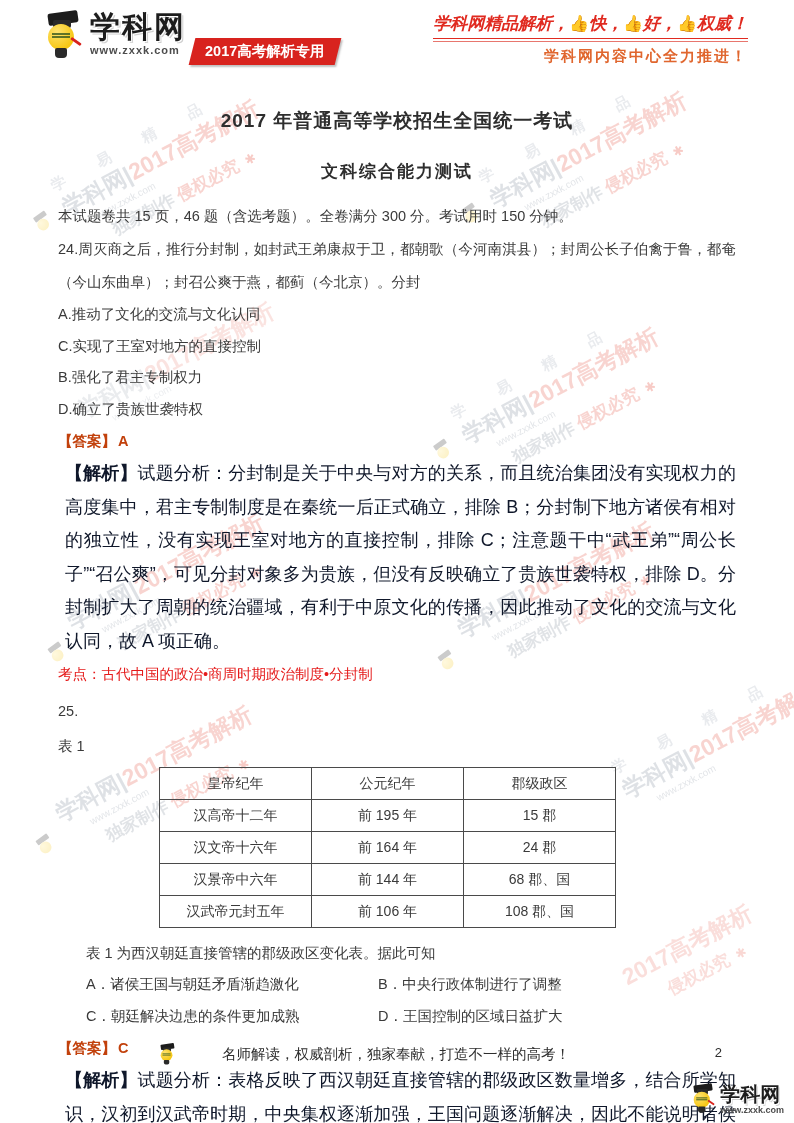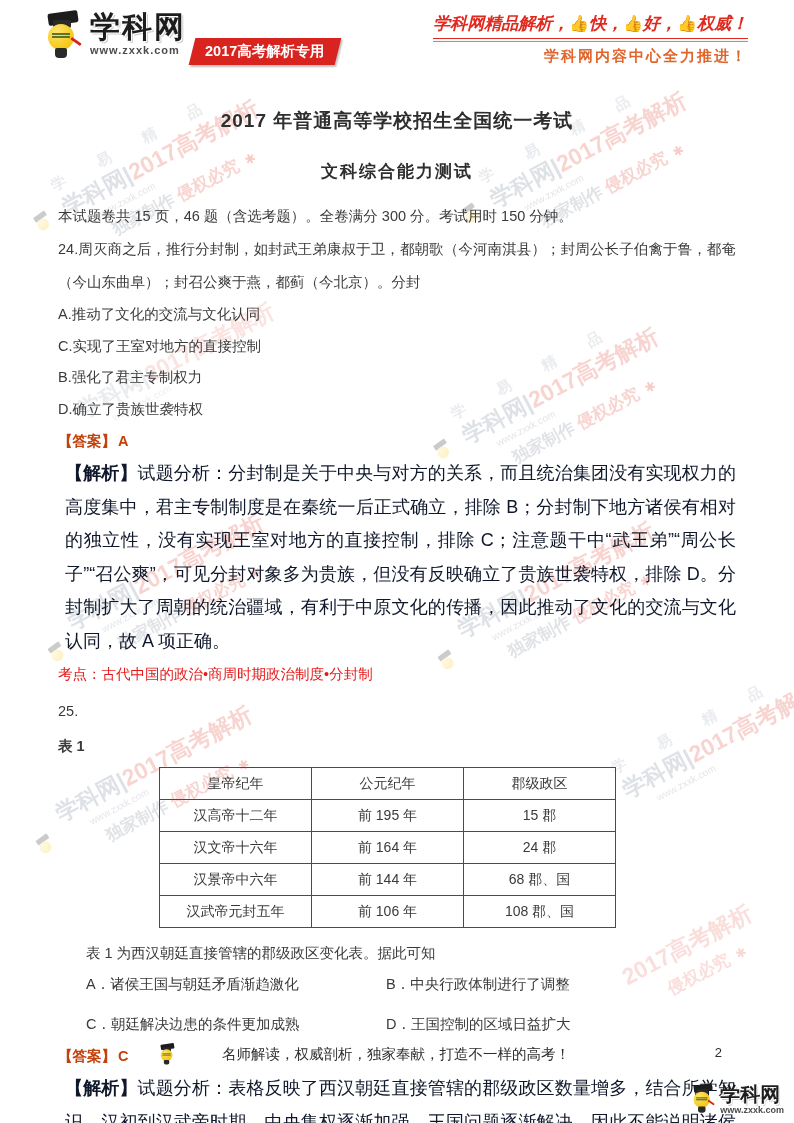--- a/index.html
+++ b/index.html
@@ -90,30 +90,30 @@
   .para { font-size:14.5px; line-height:33px; color:#3a3a3a; }
   .intro { margin-top:17px; }
   .stem { text-align:justify; }
   .opt { font-size:14.5px; line-height:31.5px; }
   .ans-line { font-size:14.5px; line-height:32px; color:#c2410c; font-weight:bold; }
   .ans-letter { font-weight:bold; margin-left:2px; }
   .analysis { font-size:18px; line-height:33.5px; color:#0f172a; text-align:justify;margin-left:7px; }
   .analysis b { font-weight:bold; }
   .kaodian { font-size:14.5px; line-height:32px; color:#e51a1a; }
   .qnum { font-size:14.5px; line-height:30px; margin-top:6px; }
-  .tbl-label { font-size:14.5px; line-height:30px; margin-top:5px;font-weight:bold; }
+  .tbl-label { font-size:14.5px; line-height:30px; margin-top:5px; }
 
   table.data { border-collapse:collapse; margin:6px 0 0 101px; }
   table.data th, table.data td {
     border:1px solid #4a4a4a; width:152px; height:32px;
     text-align:center; font-size:14px; font-weight:normal; color:#3a3a3a;
     background:transparent;
   }
   .caption { margin-top:10px; padding-left:28px; font-size:14.5px; line-height:30px; }
-  .optgrid { display:grid; grid-template-columns:292px auto; padding-left:28px; row-gap:0;gap:8px; }
+  .optgrid { display:grid; grid-template-columns:292px auto; padding-left:28px; row-gap:0; }
   .optgrid .opt { line-height:32px; }
 
   
   .footer { position:absolute; left:0; right:0; bottom:52px; z-index:2; }
   .footer-inner { position:relative; height:26px; }
   .footer .mascot { position:absolute; left:158px; top:-2px; }
   .footer-text { position:absolute; left:222px; top:0; font-size:14.5px; color:#2e2e2e; }
   .page-num { position:absolute; right:72px; top:0; font-size:13px; color:#2e2e2e; }
   .corner-logo { position:absolute; right:10px; bottom:6px; z-index:2; display:flex; align-items:flex-start; }
   .corner-text { margin-left:4px; }

